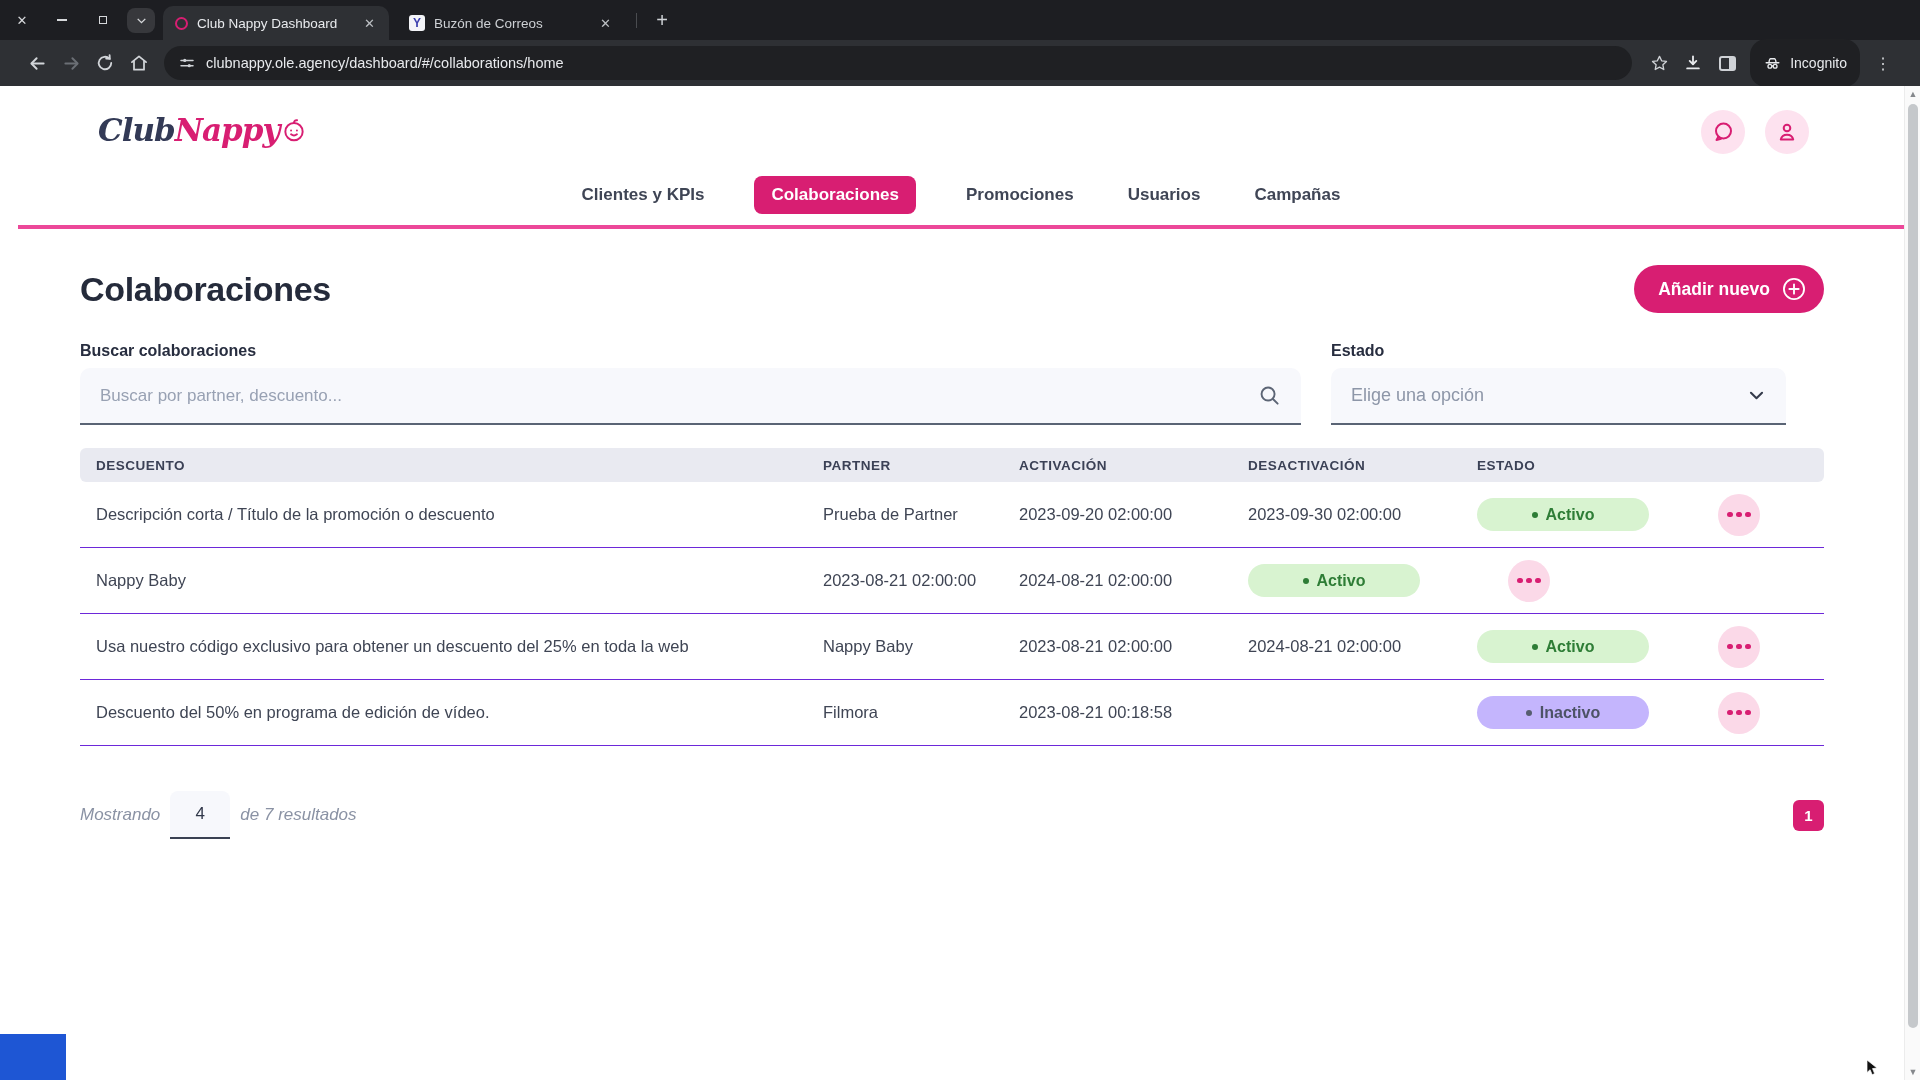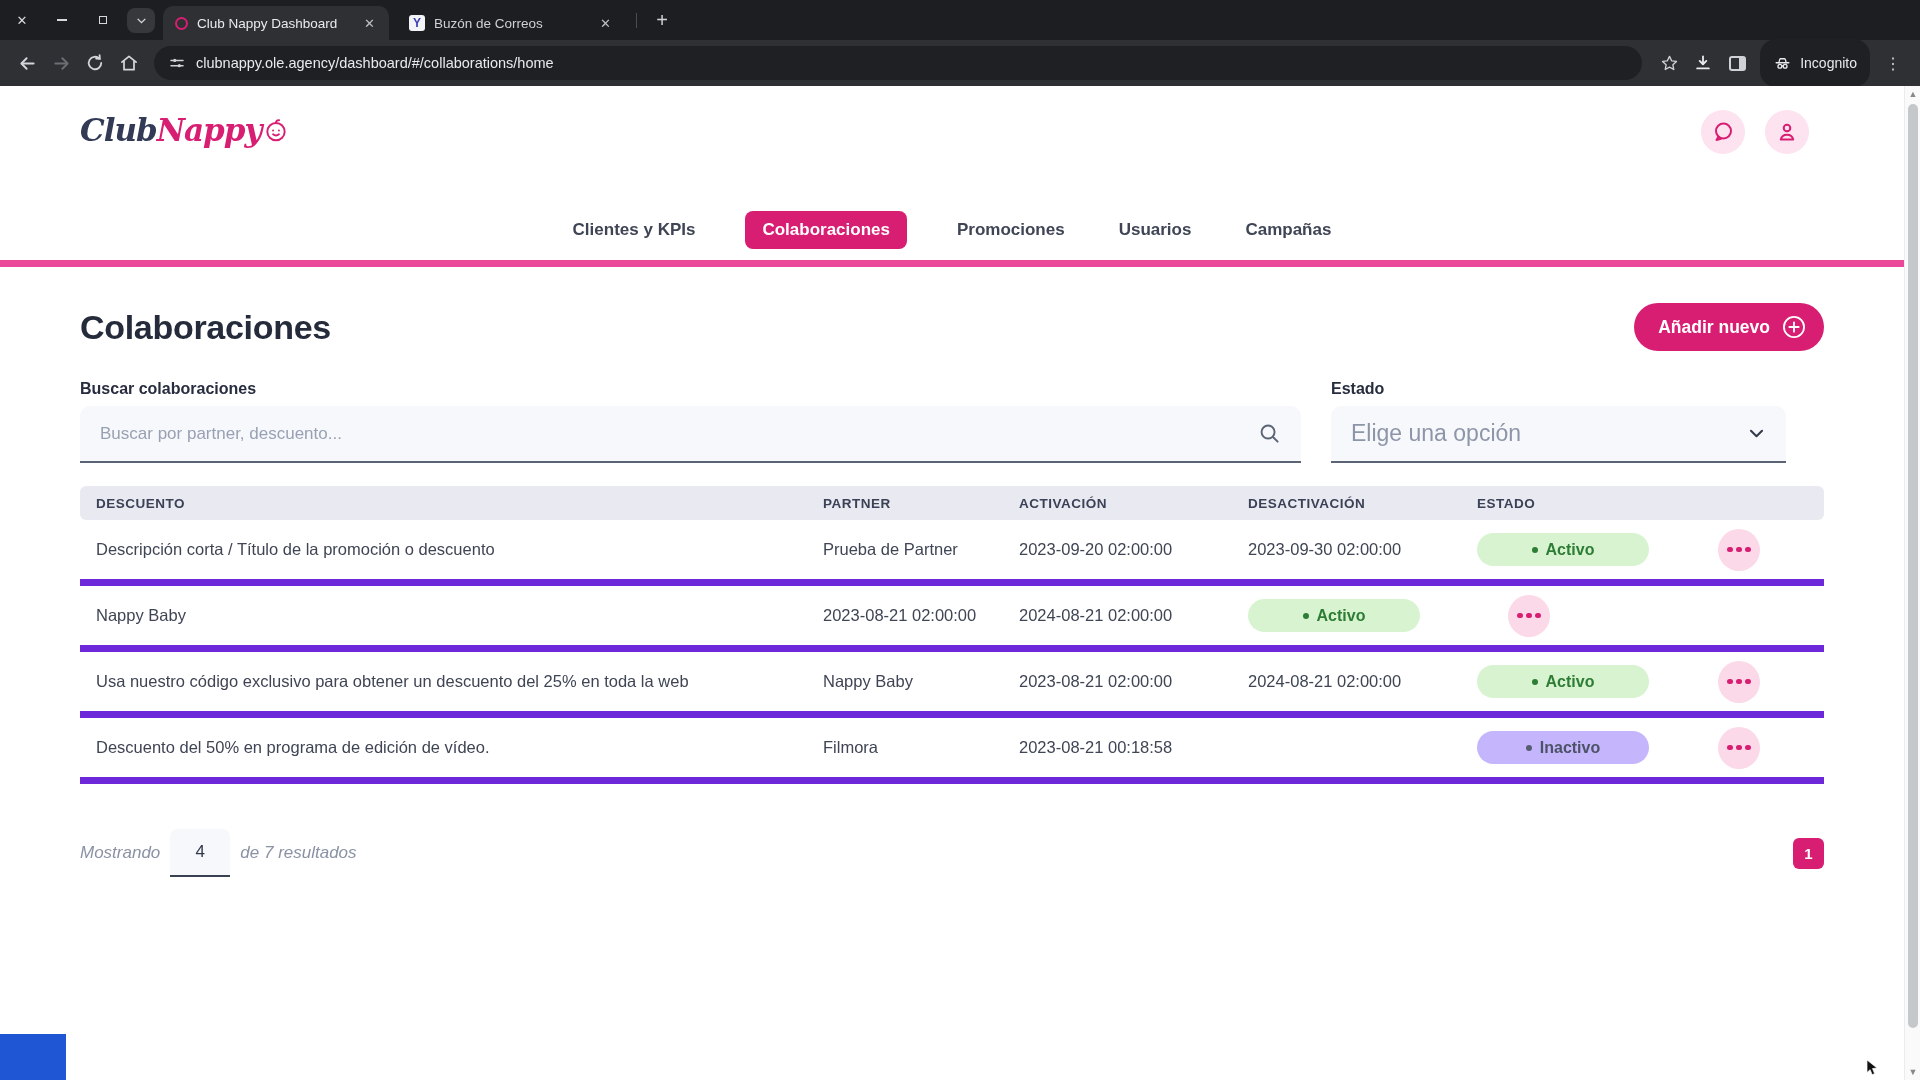--- a/index.html
+++ b/index.html
@@ -14,33 +14,33 @@
   .tab { position:absolute; top:6px; height:34px; display:flex; align-items:center; padding:0 10px 0 12px; color:#e8eaed; font-size:13.5px; }
   .tab.active { background:#2e3034; border-radius:10px 10px 0 0; }
   .tab.inactive { color:#cdd0d4; }
   .tab .title { flex:1; margin:0 10px 0 9px; white-space:nowrap; overflow:hidden; }
   .tab .close { color:#bdc0c4; font-size:13px; padding:2px 4px; }
   .favicon-ring { width:13px; height:13px; border:2.5px solid #d81e72; border-radius:50%; }
   .favicon-y { width:16px; height:16px; background:#f3f4f8; border-radius:3px; color:#3c3fae; font-weight:bold; font-size:12px; line-height:16px; text-align:center; }
   .tabdivider { position:absolute; left:636px; top:13px; width:1px; height:15px; background:#4a4c50; }
   .newtab { position:absolute; left:648px; top:7px; width:28px; height:26px; color:#cfd2d6; font-size:20px; display:flex; align-items:center; justify-content:center; }
 
-  .toolbar { position:relative; width:1920px; height:46px; background:#2e3034; display:flex; align-items:center; padding:0 10px; }
+  .toolbar { position:relative; width:1920px; height:46px; background:#2e3034; display:flex; align-items:center; padding:0 20px; }
   .tbtn { width:34px; height:34px; display:flex; align-items:center; justify-content:center; border-radius:50%; flex:0 0 auto; }
   .omnibox { flex:1; height:34px; margin:0 10px 0 8px; background:#1f2023; border-radius:17px; display:flex; align-items:center; padding:0 14px; min-width:0; }
   .omnibox .url { color:#e8eaed; font-size:14.5px; margin-left:10px; white-space:nowrap; }
   .incog-chip { height:48px; background:#1f2023; border-radius:16px; display:flex; align-items:center; padding:0 13px; margin:0 6px; flex:0 0 auto; }
   .incog-chip span { color:#e8eaed; font-size:14px; margin-left:8px; }
   .kebab { color:#cfd2d6; font-size:16px; letter-spacing:0; }
   .sidepanel { width:17px; height:15px; border:2px solid #cfd2d6; border-radius:3px; position:relative; }
   .sidepanel::after { content:""; position:absolute; right:0; top:0; width:5px; height:11px; background:#cfd2d6; }
 
   
   .page { position:relative; width:1904px; height:994px; background:#fff; }
-  .app-header { position:relative; height:181px; border-bottom:7px solid #ec4899; }
+  .app-header { position:relative; height:143px; border-bottom:4px solid #ec4899;margin-left:18px; }
   .logo { position:absolute; left:80px; top:26px; font-family:"DejaVu Serif", serif; font-style:italic; font-weight:bold; font-size:31px; letter-spacing:-1px; display:flex; align-items:center; }
   .logo .p1 { color:#333a56; }
   .logo .p2 { color:#d81e72; }
   .hdr-icons { position:absolute; right:95px; top:24px; display:flex; gap:20px; }
   .round-icon-btn { width:44px; height:44px; border-radius:50%; background:#fde2ef; display:flex; align-items:center; justify-content:center; }
   .nav { position:absolute; left:0; bottom:11px; width:100%; display:flex; justify-content:center; align-items:center; gap:46px; }
   .nav-item { color:#3f4555; font-size:17px; font-weight:700; padding:9px 4px; }
   .nav-item.active { background:#d81e72; color:#fff; border-radius:8px; padding:9px 17px; }
 
   .content { padding:0 80px; }
@@ -48,27 +48,27 @@
   .page-title { font-size:34px; font-weight:700; color:#252b3b; letter-spacing:-0.3px; }
   .add-btn { height:48px; background:#d81e72; border:none; border-radius:24px; color:#fff; font-size:17.5px; font-weight:700; display:flex; align-items:center; gap:11px; padding:0 17px 0 24px; font-family:inherit; }
 
   .filters { margin-top:29px; display:flex; gap:30px; padding-right:38px; }
   .f-search { flex:1; }
   .f-estado { width:455px; }
   .f-label { font-size:16px; font-weight:700; color:#272d3f; margin-bottom:8px; }
   .field { height:57px; background:#f7f8fc; border-radius:10px 10px 0 0; border-bottom:2px solid #5a6475; display:flex; align-items:center; padding:0 20px; }
   .field input { flex:1; border:none; outline:none; background:transparent; font-size:17px; color:#3f4554; font-family:inherit; }
   .field input::placeholder { color:#98a1b3; }
-  .select-text { flex:1; font-size:23px; color:#8d96a8; }
+  .select-text { flex:1; font-size:18px; color:#8d96a8; }
 
   .table { margin-top:23px; }
   .t-grid { display:grid; grid-template-columns:743px 196px 229px 229px 210px 1fr; align-items:center; }
   .t-head { height:34px; background:#e9eaf1; border-radius:6px; font-size:13.5px; font-weight:700; color:#3b4156; letter-spacing:0.5px; text-transform:uppercase; }
   .t-head > div:first-child { padding-left:16px; }
-  .t-row { height:66px; border-bottom:7px solid #6d28d9; font-size:16.5px; color:#3f4554; }
+  .t-row { height:66px; border-bottom:1px solid #6d28d9; font-size:16.5px; color:#3f4554; }
   .t-row > div:first-child { padding-left:16px; }
   .badge { display:inline-flex; align-items:center; justify-content:center; gap:8px; width:172px; height:33px; border-radius:17px; font-size:16px; font-weight:700; }
   .badge .dot { width:6px; height:6px; border-radius:50%; }
   .badge.green { background:#d8f3d0; color:#2e7d36; }
   .badge.green .dot { background:#2e7d36; }
   .badge.gray { background:#c4b5fd; color:#4d5366; }
   .badge.gray .dot { background:#565d70; }
   .dots-btn { width:42px; height:42px; border-radius:50%; background:#fbd9e8; display:flex; align-items:center; justify-content:center; gap:3.5px; margin-left:31px; }
   .dots-btn i { width:5.5px; height:5.5px; border-radius:50%; background:#d81e72; }
 

